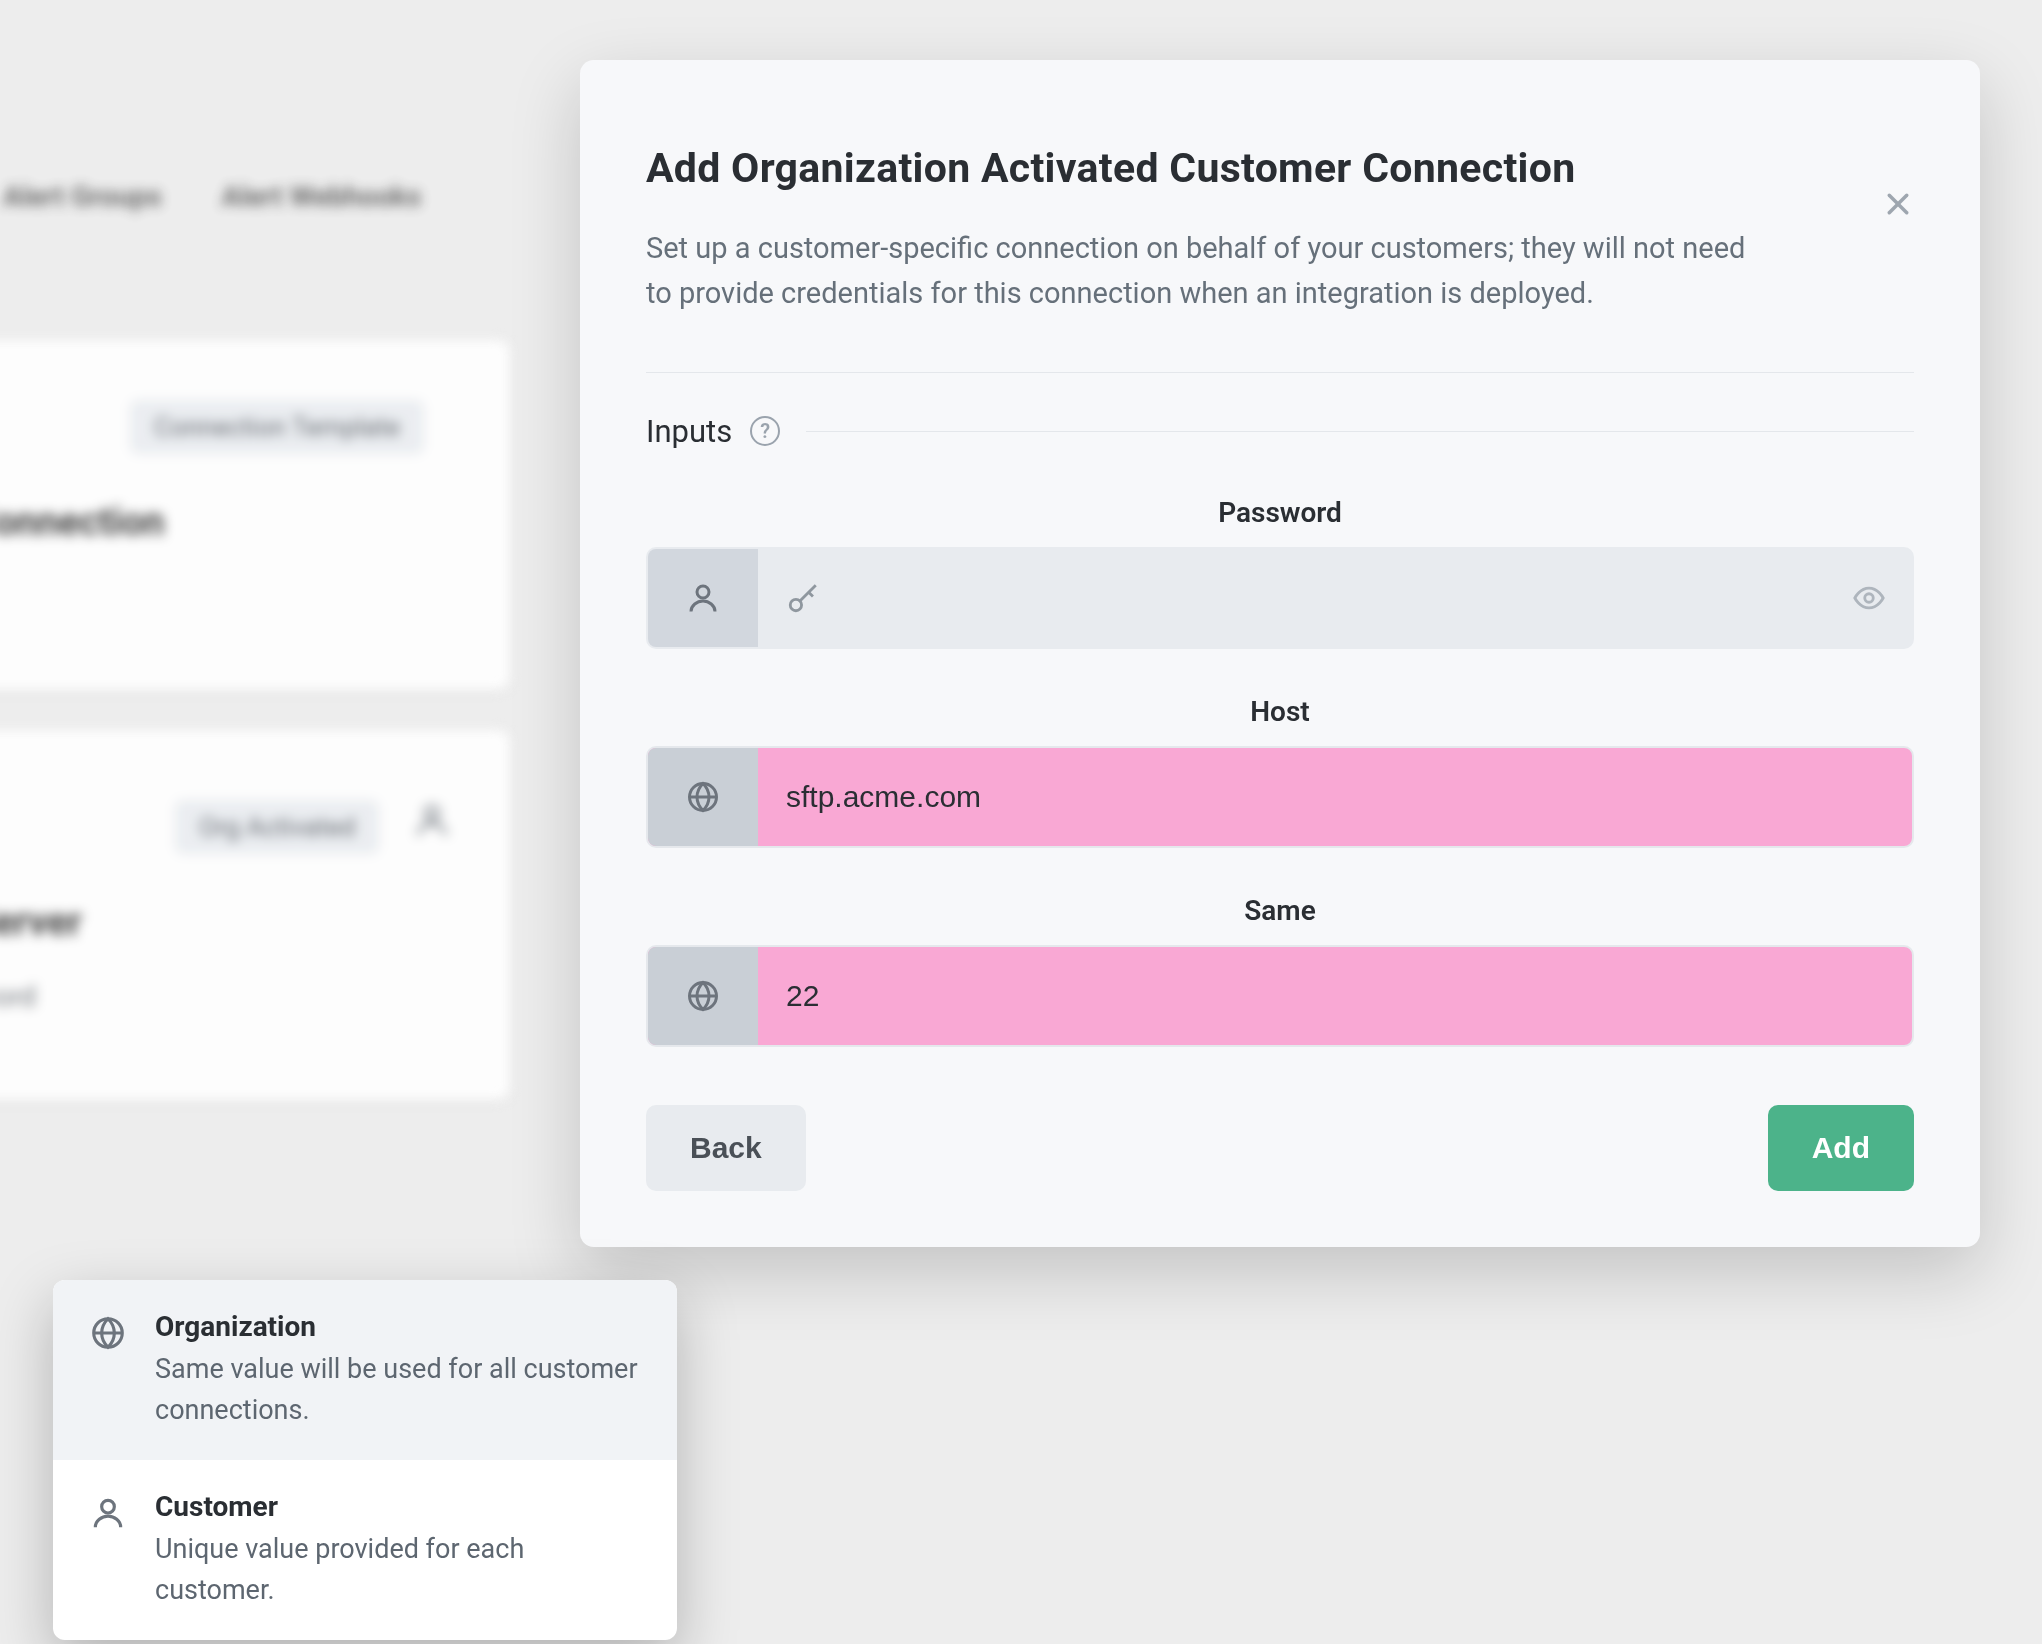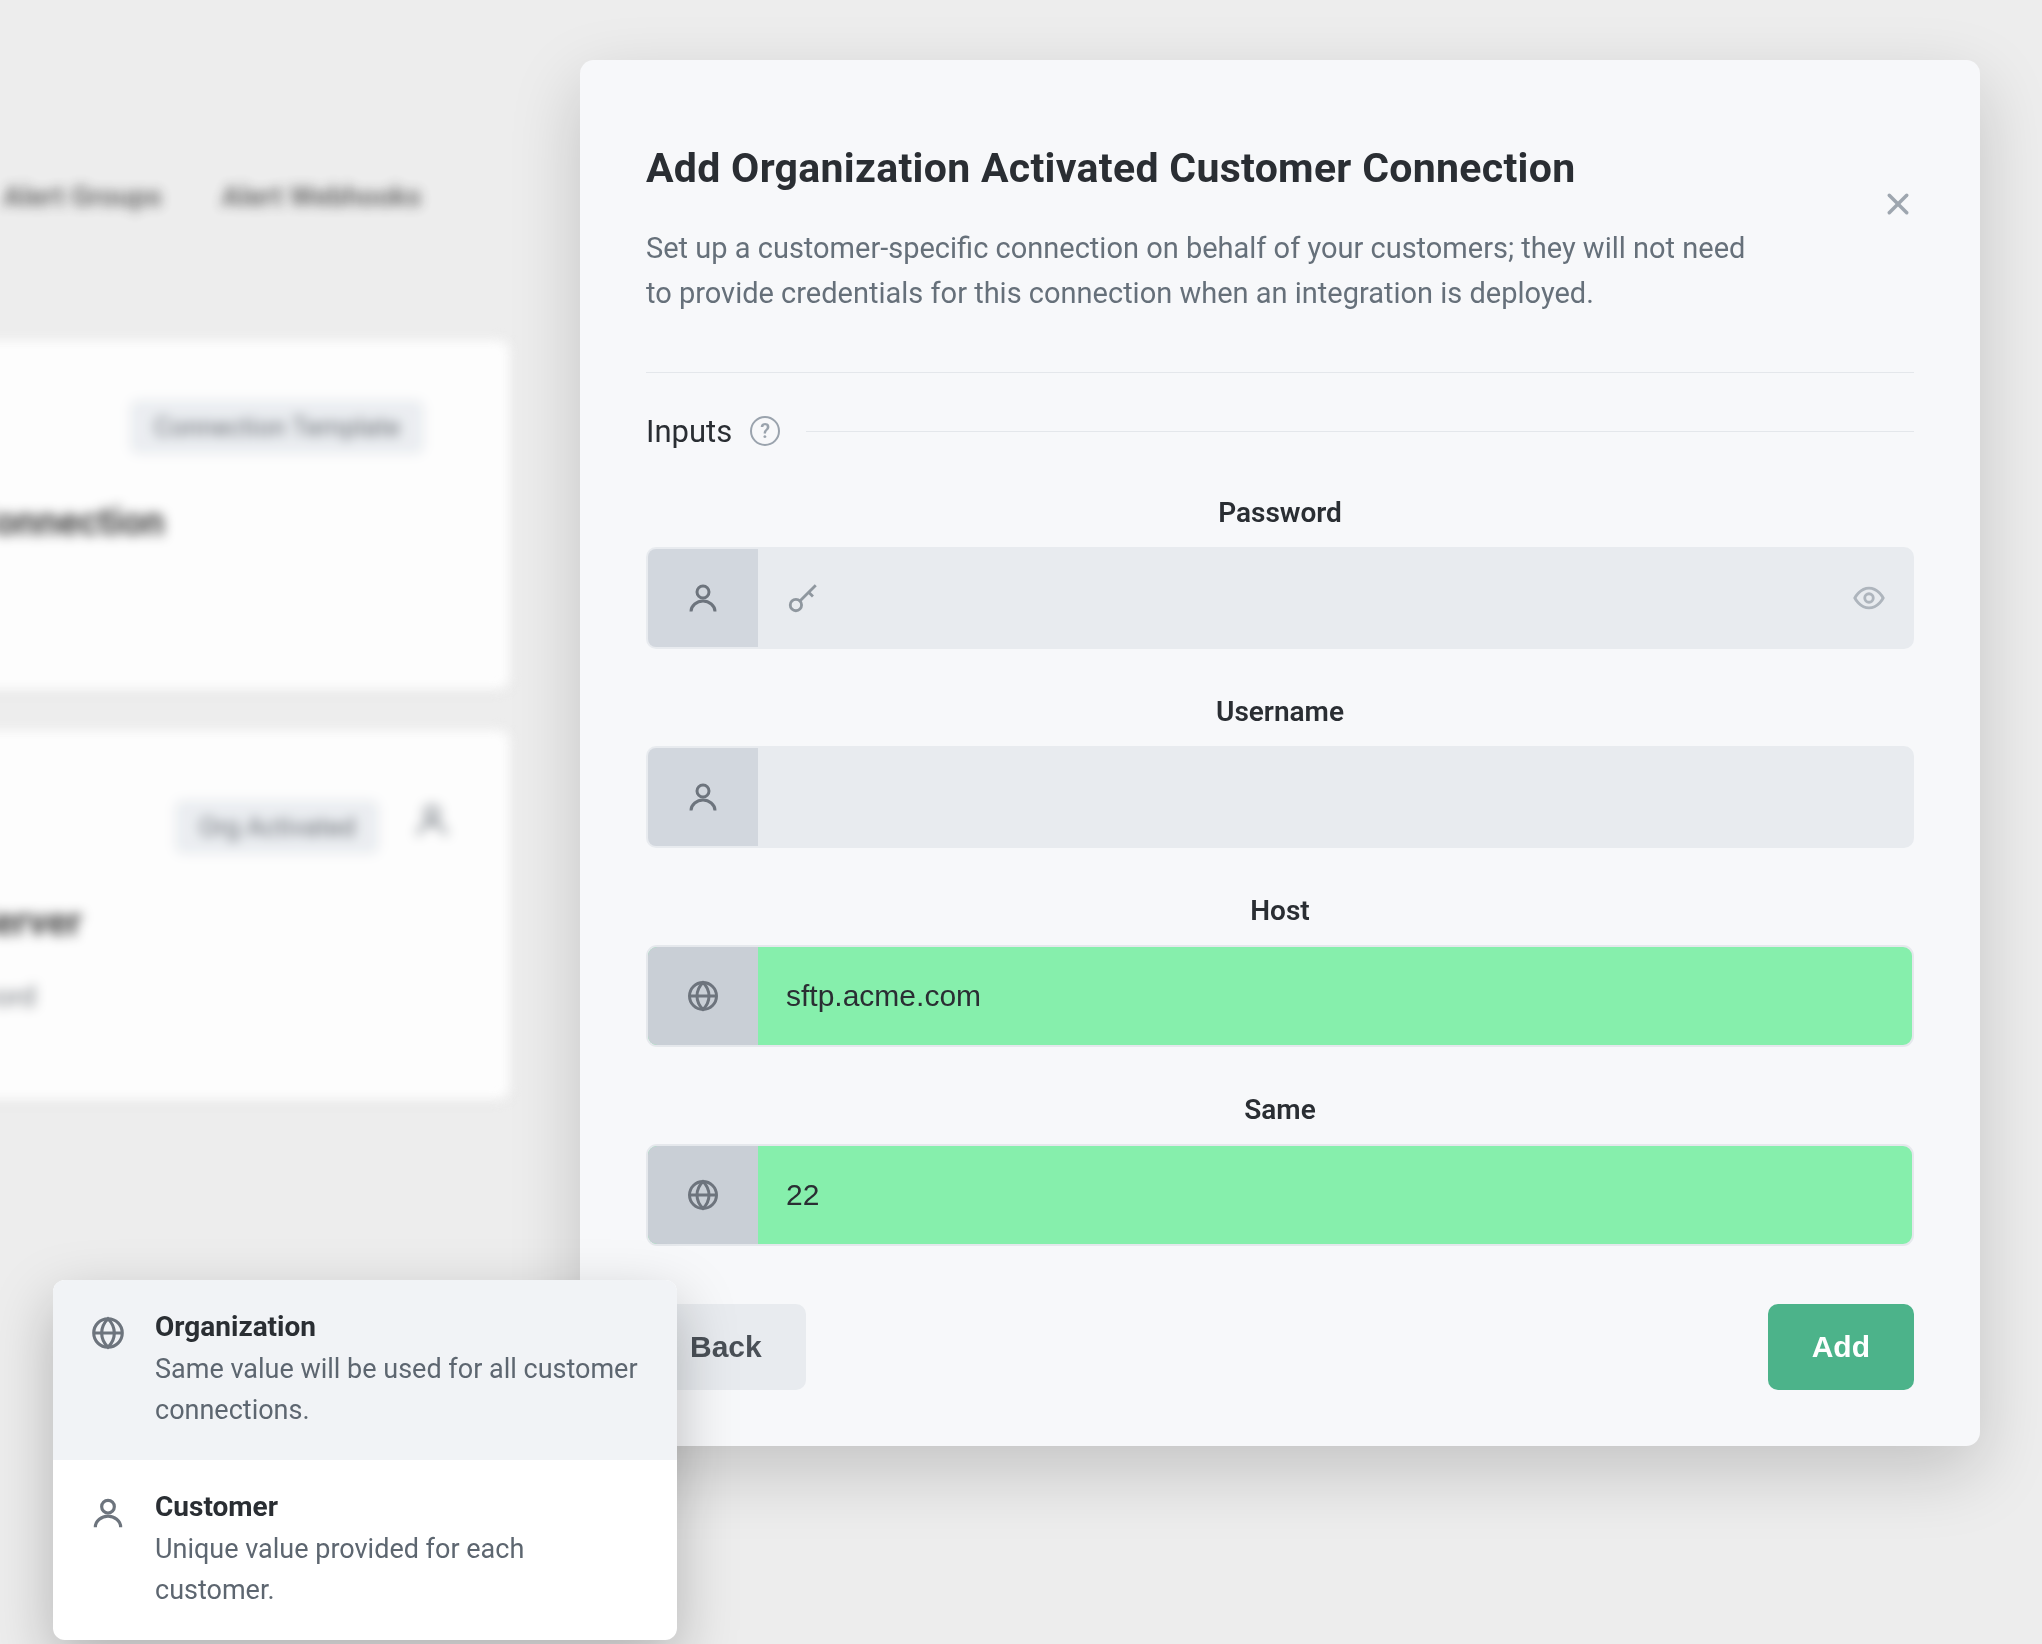--- a/index.html
+++ b/index.html
@@ -95,21 +95,21 @@
 
   .input-shell {
     display: flex; align-items: stretch; height: 102px;
     border-radius: 10px; overflow: hidden;
     border: 2px solid transparent;
   }
   .input-shell.disabled {
     background: #e8ebef;
   }
   .input-shell.enabled {
-    background: #86efac; border-color: #e5e8ec; border-radius: 11px;
+    background: #f9a8d4; border-color: #e5e8ec;
   }
   .prefix {
     width: 110px; min-width:110px;
     background: #c9cfd6;
     display:flex; align-items:center; justify-content:center;
     color: #6d747d;
   }
   .input-shell.disabled .prefix { background: #d2d7de; }
   .input-body {
     flex: 1; display:flex; align-items:center; padding: 0 28px;
@@ -231,36 +231,20 @@
             <svg width="34" height="34" viewBox="0 0 24 24" fill="none" stroke="currentColor" stroke-width="2">
               <path d="M2 12s3.5-7 10-7 10 7 10 7-3.5 7-10 7S2 12 2 12z"></path>
                 <circle cx="12" cy="12" r="3"></circle>
             </svg>
           </span>
         </div>
       </div>
     </div>
   </div>
 
-  <div class="field">
-    <div class="field-label">Username</div>
-    <div class="input-shell disabled">
-      <div class="prefix">
-        <span>
-          <svg width="36" height="36" viewBox="0 0 24 24" fill="none" stroke="currentColor" stroke-width="2">
-            <circle cx="12" cy="8" r="4"></circle>
-              <path d="M4 21c0-4 4-7 8-7s8 3 8 7"></path>
-          </svg>
-        </span>
-      </div>
-      <div class="input-body">
-        <input type="text" value="" style="">
-      </div>
-    </div>
-  </div>
 
   <div class="field">
     <div class="field-label">Host</div>
     <div class="input-shell enabled">
       <div class="prefix">
         <span>
           <svg width="36" height="36" viewBox="0 0 24 24" fill="none" stroke="currentColor" stroke-width="2">
             <circle cx="12" cy="12" r="9"></circle>
               <line x1="3" y1="12" x2="21" y2="12"></line>
             <path d="M12 3c2.5 2.5 4 5.5 4 9s-1.5 6.5-4 9c-2.5-2.5-4-5.5-4-9s1.5-6.5 4-9z"></path>

